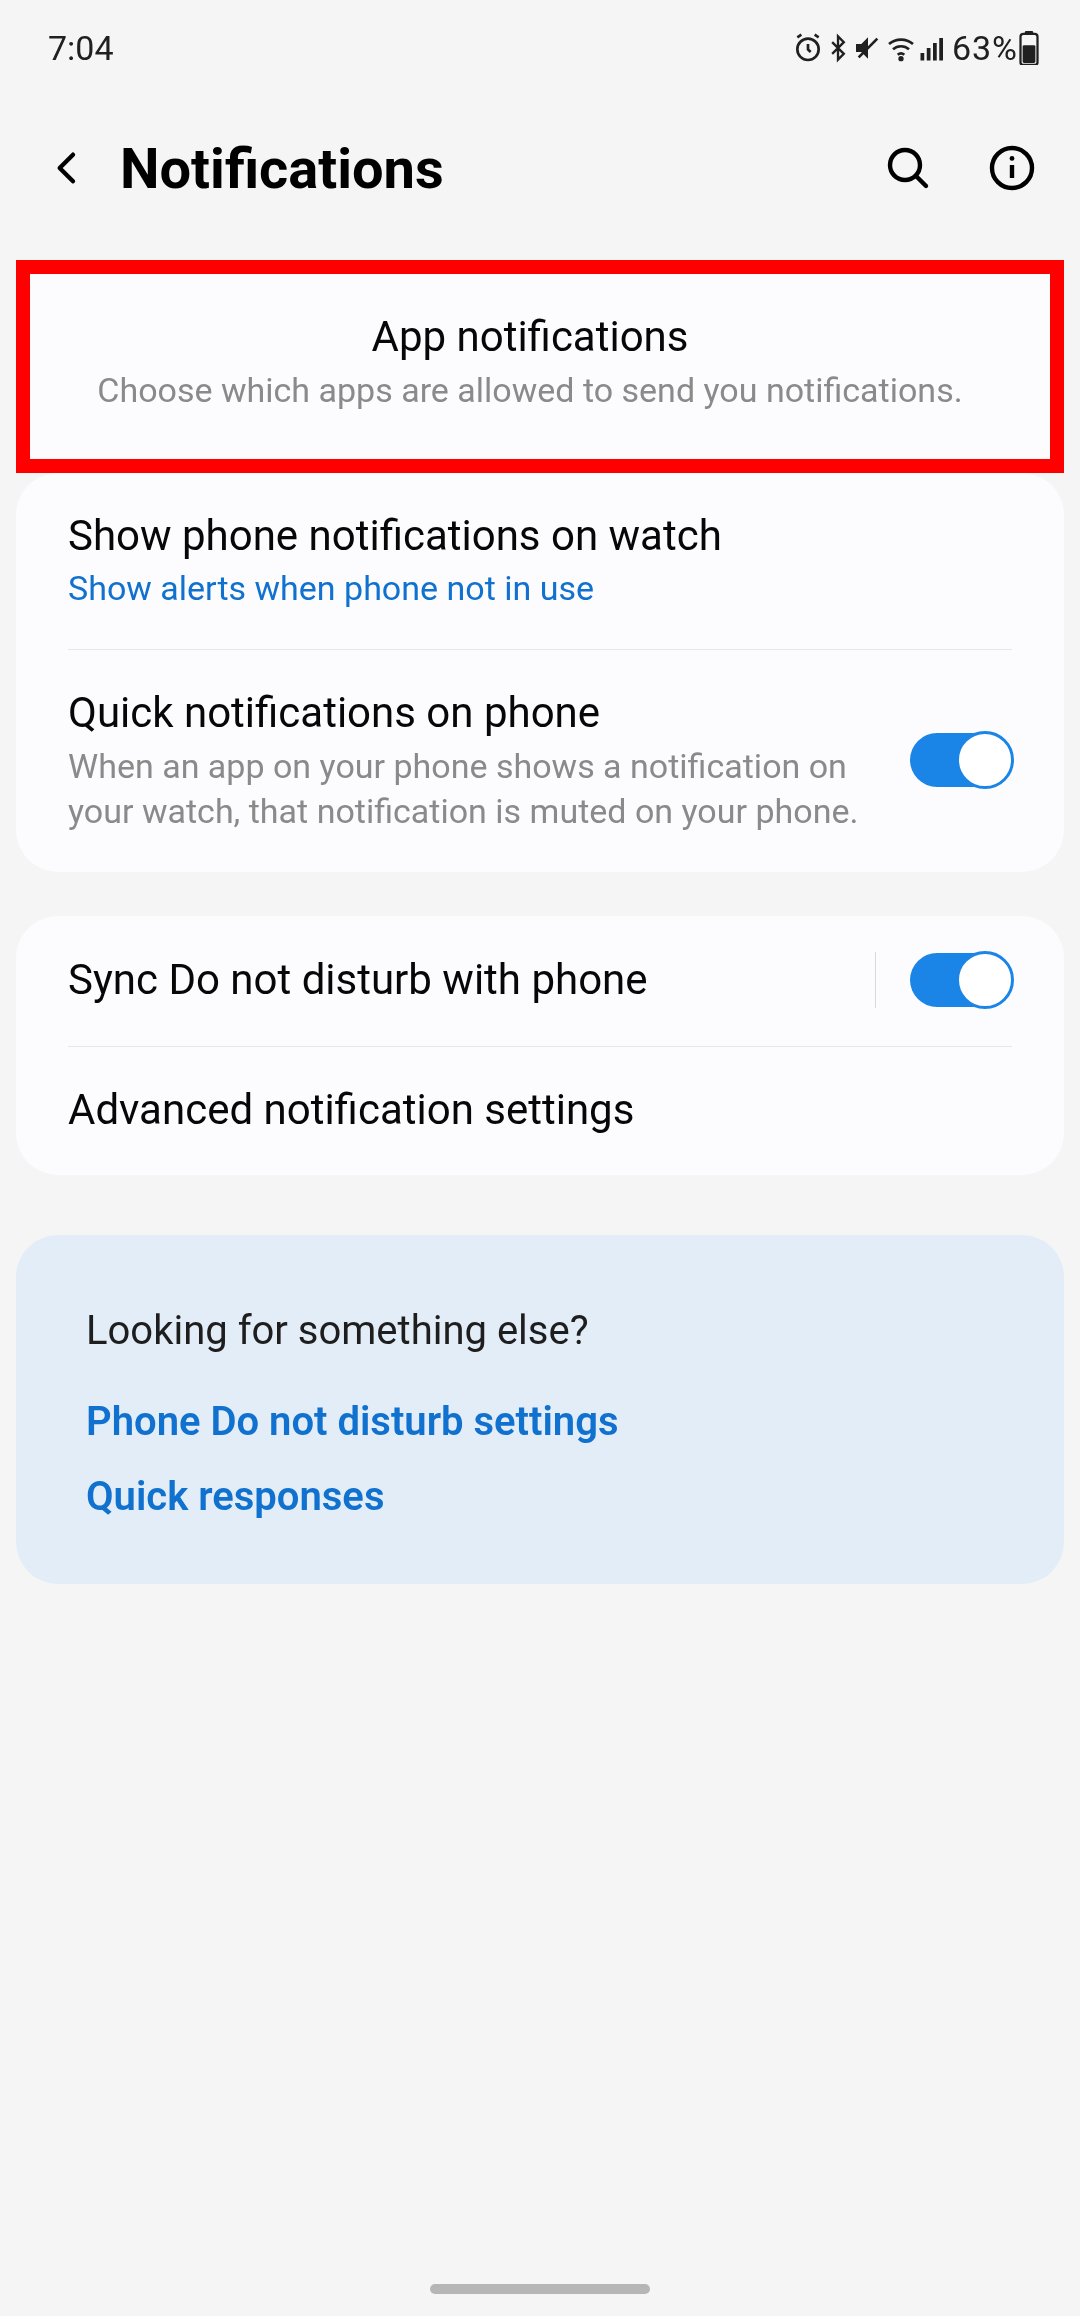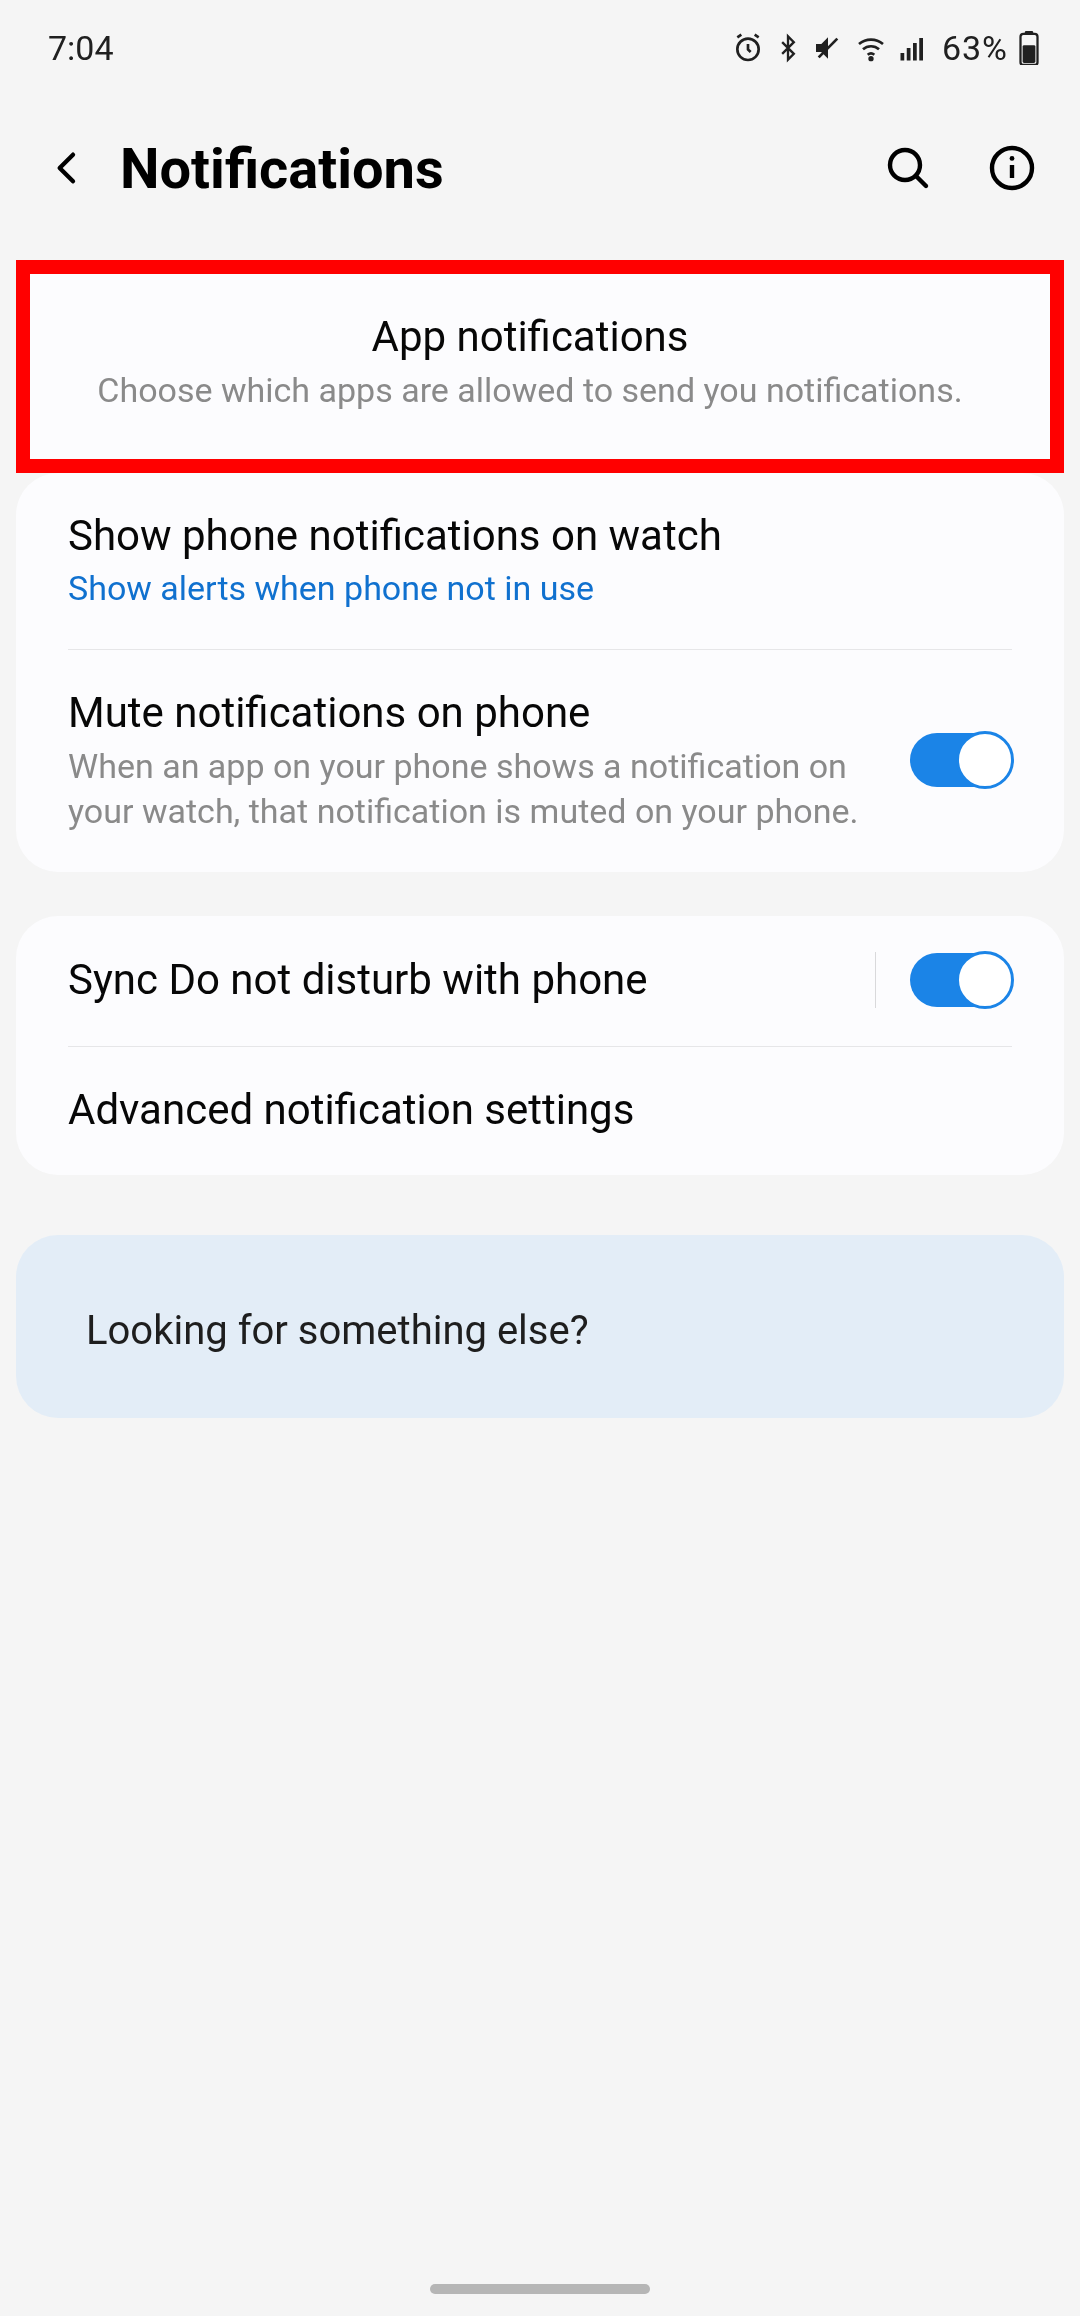--- a/index.html
+++ b/index.html
@@ -24,21 +24,20 @@
       display: flex;
       justify-content: space-between;
       align-items: center;
       padding: 28px 40px 20px 48px;
       font-size: 34px;
       color: #202020;
     }
     .status-right {
       display: flex;
       align-items: center;
-      gap: 10px;
     }
     .status-right .batt-pct { font-size: 34px; letter-spacing: 1px; margin-left: 4px; }
     .status-right svg { display: block; }
 
     
     .header {
       display: flex;
       align-items: center;
       padding: 48px 40px 58px 40px;
       gap: 24px;
@@ -263,21 +262,21 @@
 <div class="card">
   <div class="row">
     <div class="texts">
       <div class="title">Show phone notifications on watch</div>
       <div class="subtitle link">Show alerts when phone not in use</div>
     </div>
   </div>
   <div class="divider"></div>
   <div class="row">
     <div class="texts">
-      <div class="title">Mute notifications on phone</div>
+      <div class="title">Quick notifications on phone</div>
       <div class="subtitle">When an app on your phone shows a notification on your watch, that notification is muted on your phone.</div>
     </div>
     <div class="toggle">
       <div class="knob"></div>
     </div>
   </div>
 </div>
 
 <div class="card">
   <div class="row">
@@ -292,15 +291,19 @@
   <div class="divider"></div>
   <div class="row">
     <div class="texts">
       <div class="title">Advanced notification settings</div>
     </div>
   </div>
 </div>
 
 <div class="info-card">
   <div class="heading">Looking for something else?</div>
+  <div class="links">
+    <a href="#">Phone Do not disturb settings</a>
+    <a href="#">Quick responses</a>
+  </div>
 </div>
 
 <div class="nav-handle"></div>
 
 </body></html>

